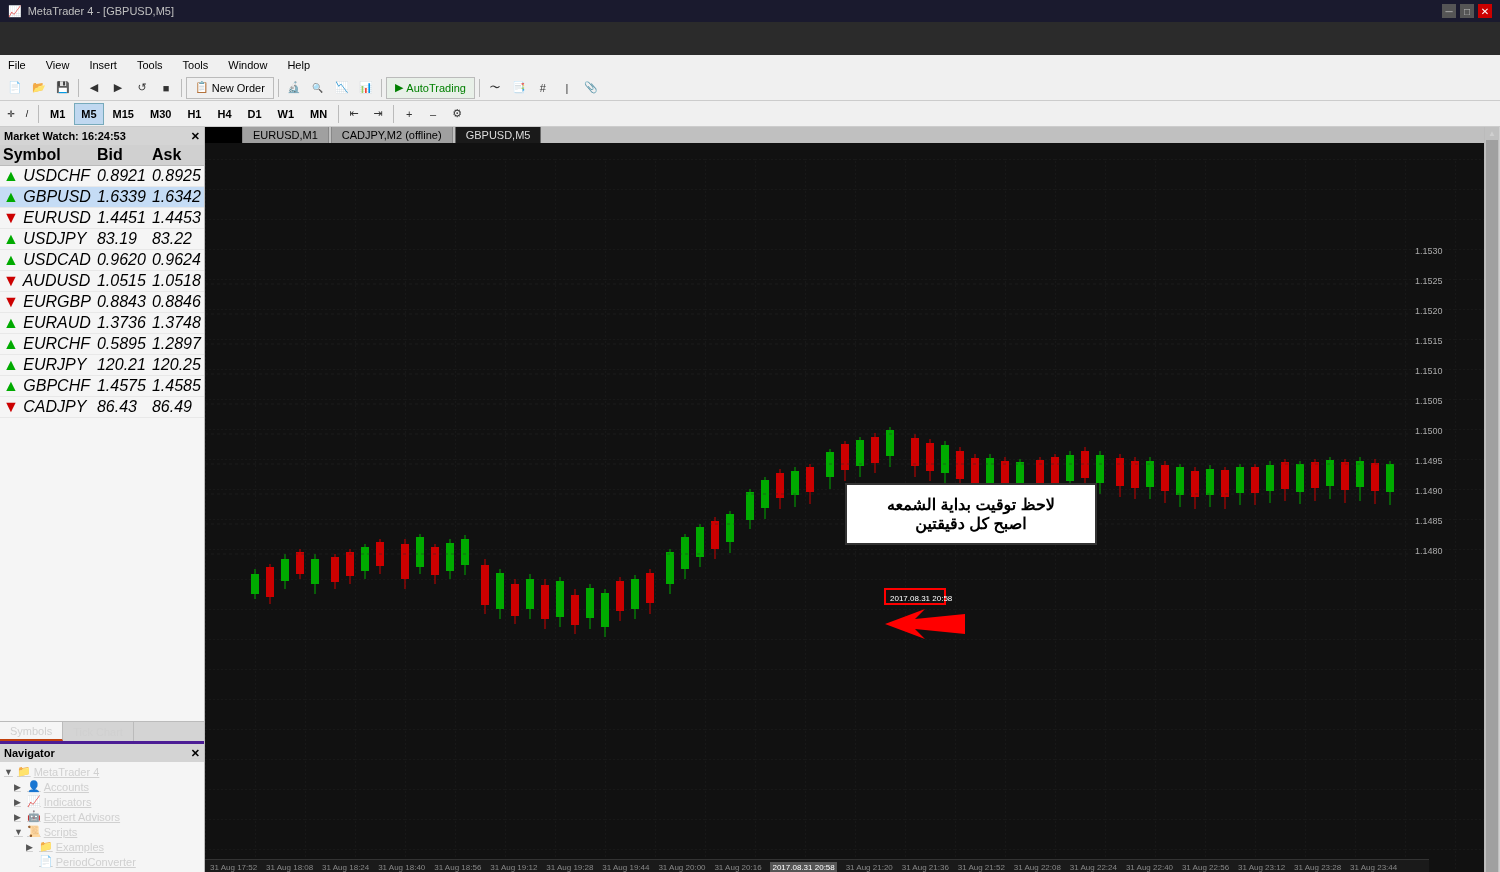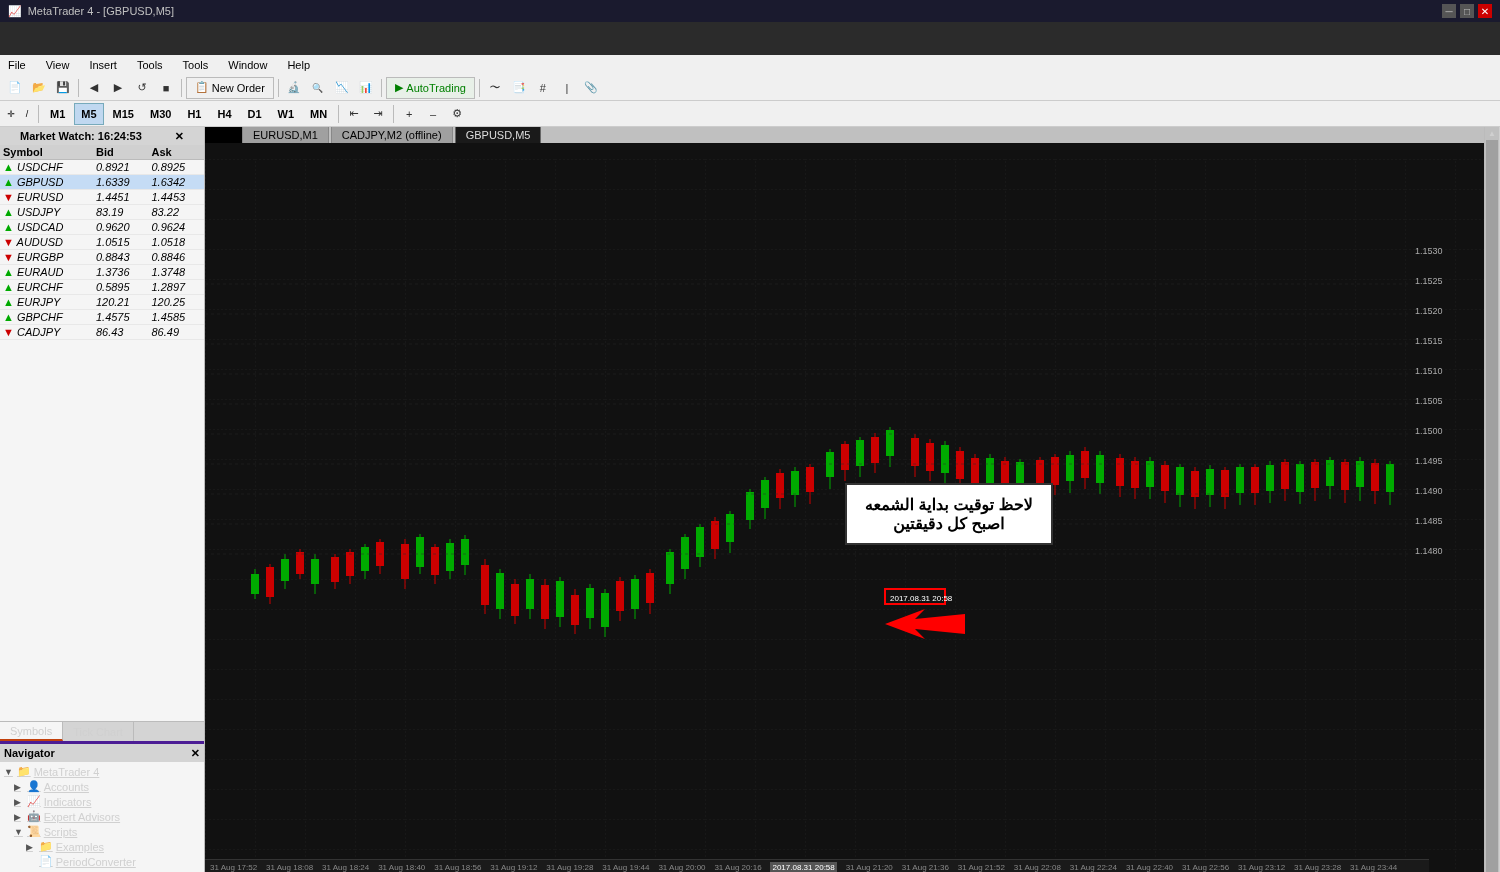--- a/index.html
+++ b/index.html
@@ -24,22 +24,22 @@
     
     .period-btn { height: 22px; padding: 0 6px; background: #f0f0f0; border: 1px solid transparent; display: inline-flex; align-items: center; cursor: pointer; font-size: 11px; font-weight: bold; }
     .draw-btn { width: 14px; height: 18px; background: #f0f0f0; border: 1px solid transparent; display: flex; align-items: center; justify-content: center; cursor: pointer; font-size: 9px; }
 
     
     #main-area { display: flex; height: calc(872px - 22px - 20px - 26px - 26px - 20px); }
 
     
     #left-panel { width: 205px; background: #f5f5f5; border-right: 1px solid #bbb; display: flex; flex-direction: column; }
     #market-watch { flex: 1; overflow: hidden; }
-    #market-watch-header { height: 18px; background: #d4d4d4; display: flex; align-items: center; padding: 0 20px; font-size: 11px; font-weight: bold; color: #000; justify-content: space-between; }
-    #mw-table { width: 100%; border-collapse: collapse; font-size: 11px; }
+    #market-watch-header { height: 18px; background: #d4d4d4; display: flex; align-items: center; padding: 0 4px; font-size: 11px; font-weight: bold; color: #000; justify-content: space-between; }
+    #mw-table { width: 100%; border-collapse: collapse; font-size: 16px; }
     #mw-table thead tr { background: #d0d0d0; }
     #mw-table thead td { padding: 1px 3px; color: #000; border-bottom: 1px solid #bbb; font-weight: bold; }
     #mw-table tbody tr { cursor: pointer; }
     #mw-table tbody tr.selected { background: #c5dcf5; }
     #mw-table tbody td { padding: 1px 3px; color: #000; border-bottom: 1px solid #e8e8e8; font-style: italic; }
     #mw-table tbody td.bid { color: #000; }
     #mw-table tbody td.ask { color: #000; }
     .up-arrow { color: #00aa00; }
     .down-arrow { color: #cc0000; }
 
@@ -56,21 +56,21 @@
     .nav-item .expand { font-size: 9px; color: #555; width: 10px; }
 
     
     #chart-area { flex: 1; display: flex; flex-direction: column; background: #000; overflow: hidden; }
     #chart-tabs { height: 16px; background: #c0c0c0; display: flex; align-items: flex-end; margin-left: 37px; }
     .chart-tab { padding: 2px 10px; font-size: 11px; cursor: pointer; background: #a0a0a0; border: 1px solid #888; border-bottom: none; margin-right: 2px; color: #000; }
     .chart-tab.active { background: #1a1a1a; color: #ddd; border-color: #666; }
     #chart-wrapper { flex: 1; position: relative; background: #111; }
 
     
-    #annotation-box { position: absolute; left: 640px; top: 340px; width: 208px; background: white; border: 2px solid #333; padding: 10px 15px; z-index: 10; text-align: center; font-size: 16px; font-weight: bold; color: #000; direction: rtl; }
+    #annotation-box { position: absolute; left: 640px; top: 340px; width: 252px; background: white; border: 2px solid #333; padding: 10px 15px; z-index: 10; text-align: center; font-size: 16px; font-weight: bold; color: #000; direction: rtl; }
 
     
     #bottom-section { height: 240px; background: #f0f0f0; border-top: 2px solid #888; display: flex; flex-direction: column; }
     #bottom-handle { height: 6px; background: #ccc; cursor: ns-resize; border-bottom: 1px solid #999; }
     .right-btn { width: 120px; height: 22px; background: #e0e0e0; border: 1px solid #aaa; font-size: 11px; cursor: pointer; display: flex; align-items: center; justify-content: center; }
 
     
     #right-side { width: 16px; background: #d0d0d0; border-left: 1px solid #bbb; display: flex; flex-direction: column; }
 
     

